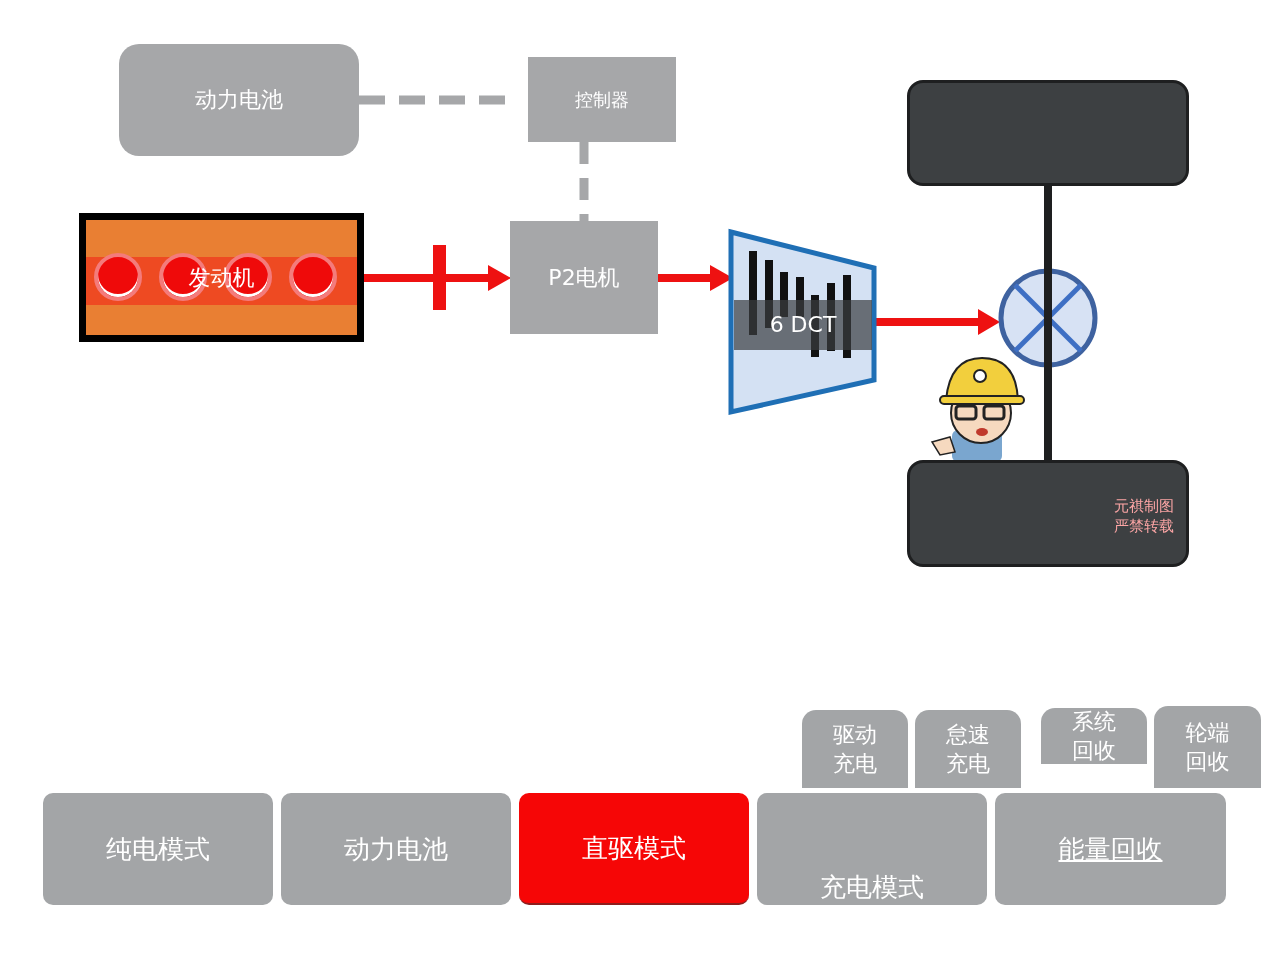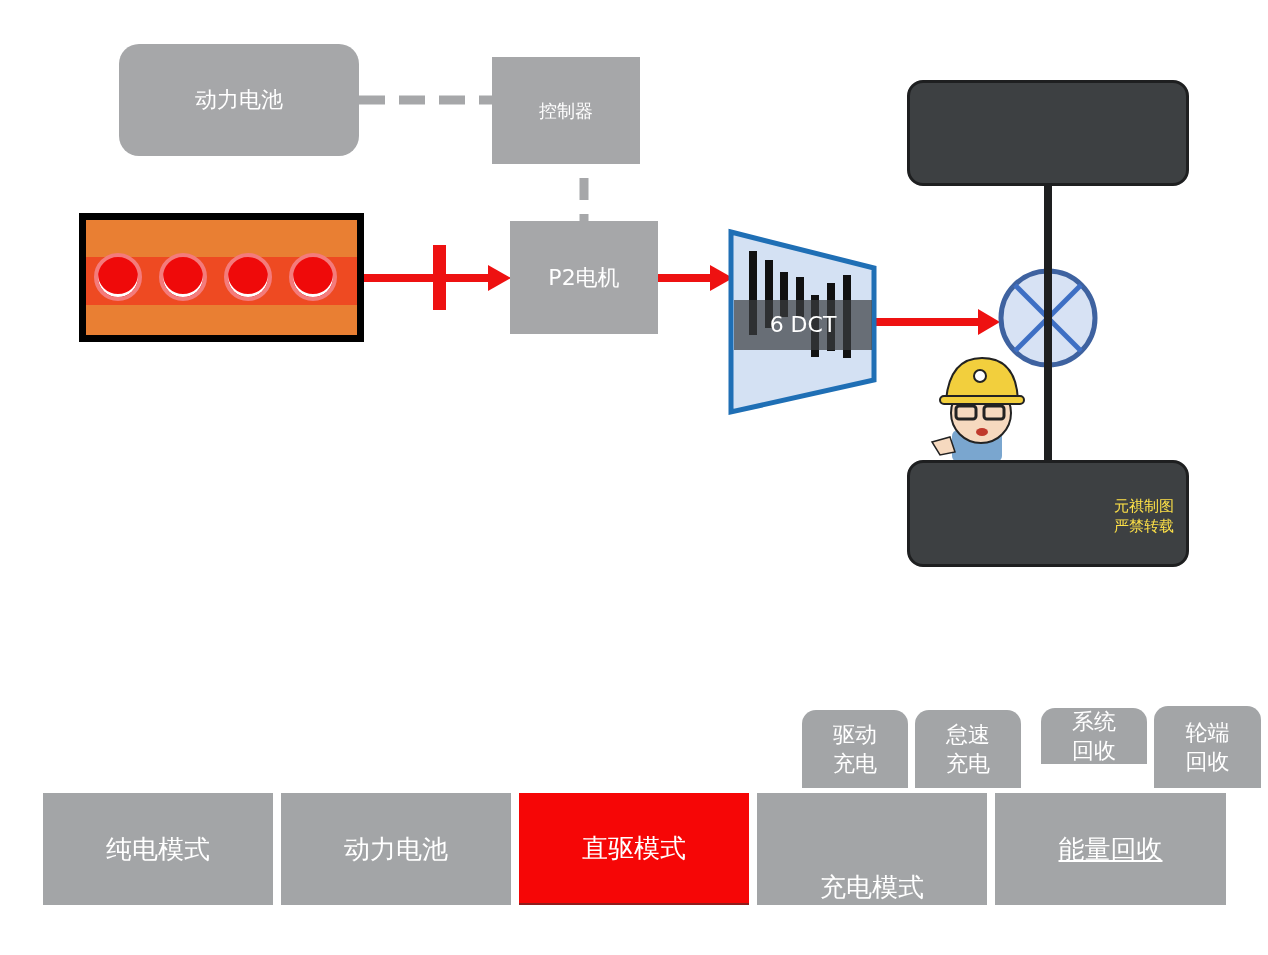--- a/index.html
+++ b/index.html
@@ -1,34 +1,34 @@
 <!DOCTYPE html>
 <html><head>
 <meta charset="utf-8">
 <style>
   html, body { margin: 0; padding: 0; background: #ffffff; }
   body { width: 1268px; height: 955px; position: relative; overflow: hidden;
          font-family: "DejaVu Sans", "Liberation Sans", sans-serif; }
   .abs { position: absolute; }
   .gbox { background: #a6a7a9; color: #ffffff; display: flex; align-items: center; justify-content: center; }
   #battery { left: 119px; top: 44px; width: 240px; height: 112px; border-radius: 20px; font-size: 22px; }
-  #controller { left: 492px; top: 57px; width: 148px; height: 107px; font-size: 18px; }
+  #controller { left: 528px; top: 57px; width: 148px; height: 85px; font-size: 18px; }
   #p2motor { left: 510px; top: 221px; width: 148px; height: 113px; font-size: 22px; }
   #engine { left: 79px; top: 213px; width: 285px; height: 129px; background: #000; box-sizing: border-box; padding: 7px; }
   #engine .inner { width: 100%; height: 100%; background: #e97f33; position: relative; }
   #engine .band { position: absolute; left: 0; right: 0; top: 37px; height: 48px; background: #ee4a22; }
   #engine .cyl { position: absolute; top: 33px; width: 48px; height: 48px; border-radius: 50%; background: #ef0a0a;
                  border: 4px solid #f47b7b; box-sizing: border-box; box-shadow: 0 -3px 0 #fff inset; }
   #engine .label { position: absolute; left: 0; right: 0; top: 43px; text-align: center; color: #fff; font-size: 22px; }
   .wheel { background: #3d4042; border: 3px solid #1e1f20; border-radius: 16px; box-sizing: border-box; }
   #wheel-top { left: 907px; top: 80px; width: 282px; height: 106px; }
   #wheel-bottom { left: 907px; top: 460px; width: 282px; height: 107px; }
-  #watermark { right: 12px; bottom: 28px; color: #fde047; font-size: 15px; line-height: 20px; text-align: right; }
+  #watermark { right: 12px; bottom: 28px; color: #fca5a5; font-size: 15px; line-height: 20px; text-align: right; }
   #axle { left: 1044px; top: 186px; width: 8px; height: 276px; background: #1e1f20; }
-  .tab { background: #a3a5a7; color: #fff; display: flex; align-items: center; justify-content: center; font-size: 26px; }
+  .tab { background: #a3a5a7; color: #fff; display: flex; align-items: center; justify-content: center; font-size: 26px; border-radius: 10px; }
   .tab.active { background: #f60606; border-bottom: 2px solid #8e1d1d; box-sizing: border-box; }
   .subtab { background: #a3a5a7; color: #fff; border-radius: 14px 14px 0 0; text-align: center; font-size: 22px; line-height: 29px;
             display: flex; flex-direction: column; justify-content: center; margin-left: 40px; }
 </style>
 </head>
 <body>
 
 <svg class="abs" style="left:0;top:0" width="1268" height="955">
   <line x1="359" y1="100" x2="510" y2="100" stroke="#a6a7a9" stroke-width="9" stroke-dasharray="26,14"></line>
   <line x1="584" y1="142" x2="584" y2="221" stroke="#a6a7a9" stroke-width="9" stroke-dasharray="22,14"></line>
@@ -87,20 +87,21 @@
   <span>P2电机</span>
 </div>
 
 <div id="engine" class="abs">
   <div class="inner">
     <div class="band"></div>
     <div class="cyl" style="left:8px"></div>
     <div class="cyl" style="left:73px"></div>
     <div class="cyl" style="left:138px"></div>
     <div class="cyl" style="left:203px"></div>
+    <div class="label">发动机</div>
   </div>
 </div>
 
 <div class="abs" style="left:734px;top:312px;width:138px;text-align:center;color:#fff;font-size:22px;">6 DCT</div>
 
 <div id="axle" class="abs"></div>
 <div id="wheel-top" class="abs wheel"></div>
 <div id="wheel-bottom" class="abs wheel">
   <div id="watermark" class="abs">
     <div>元祺制图</div>

